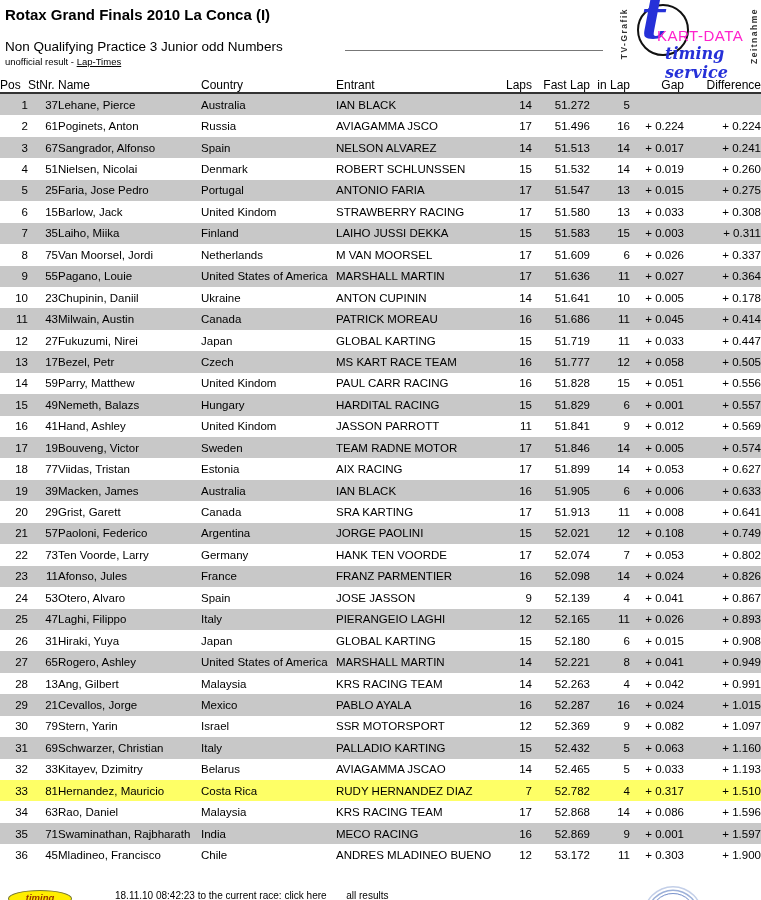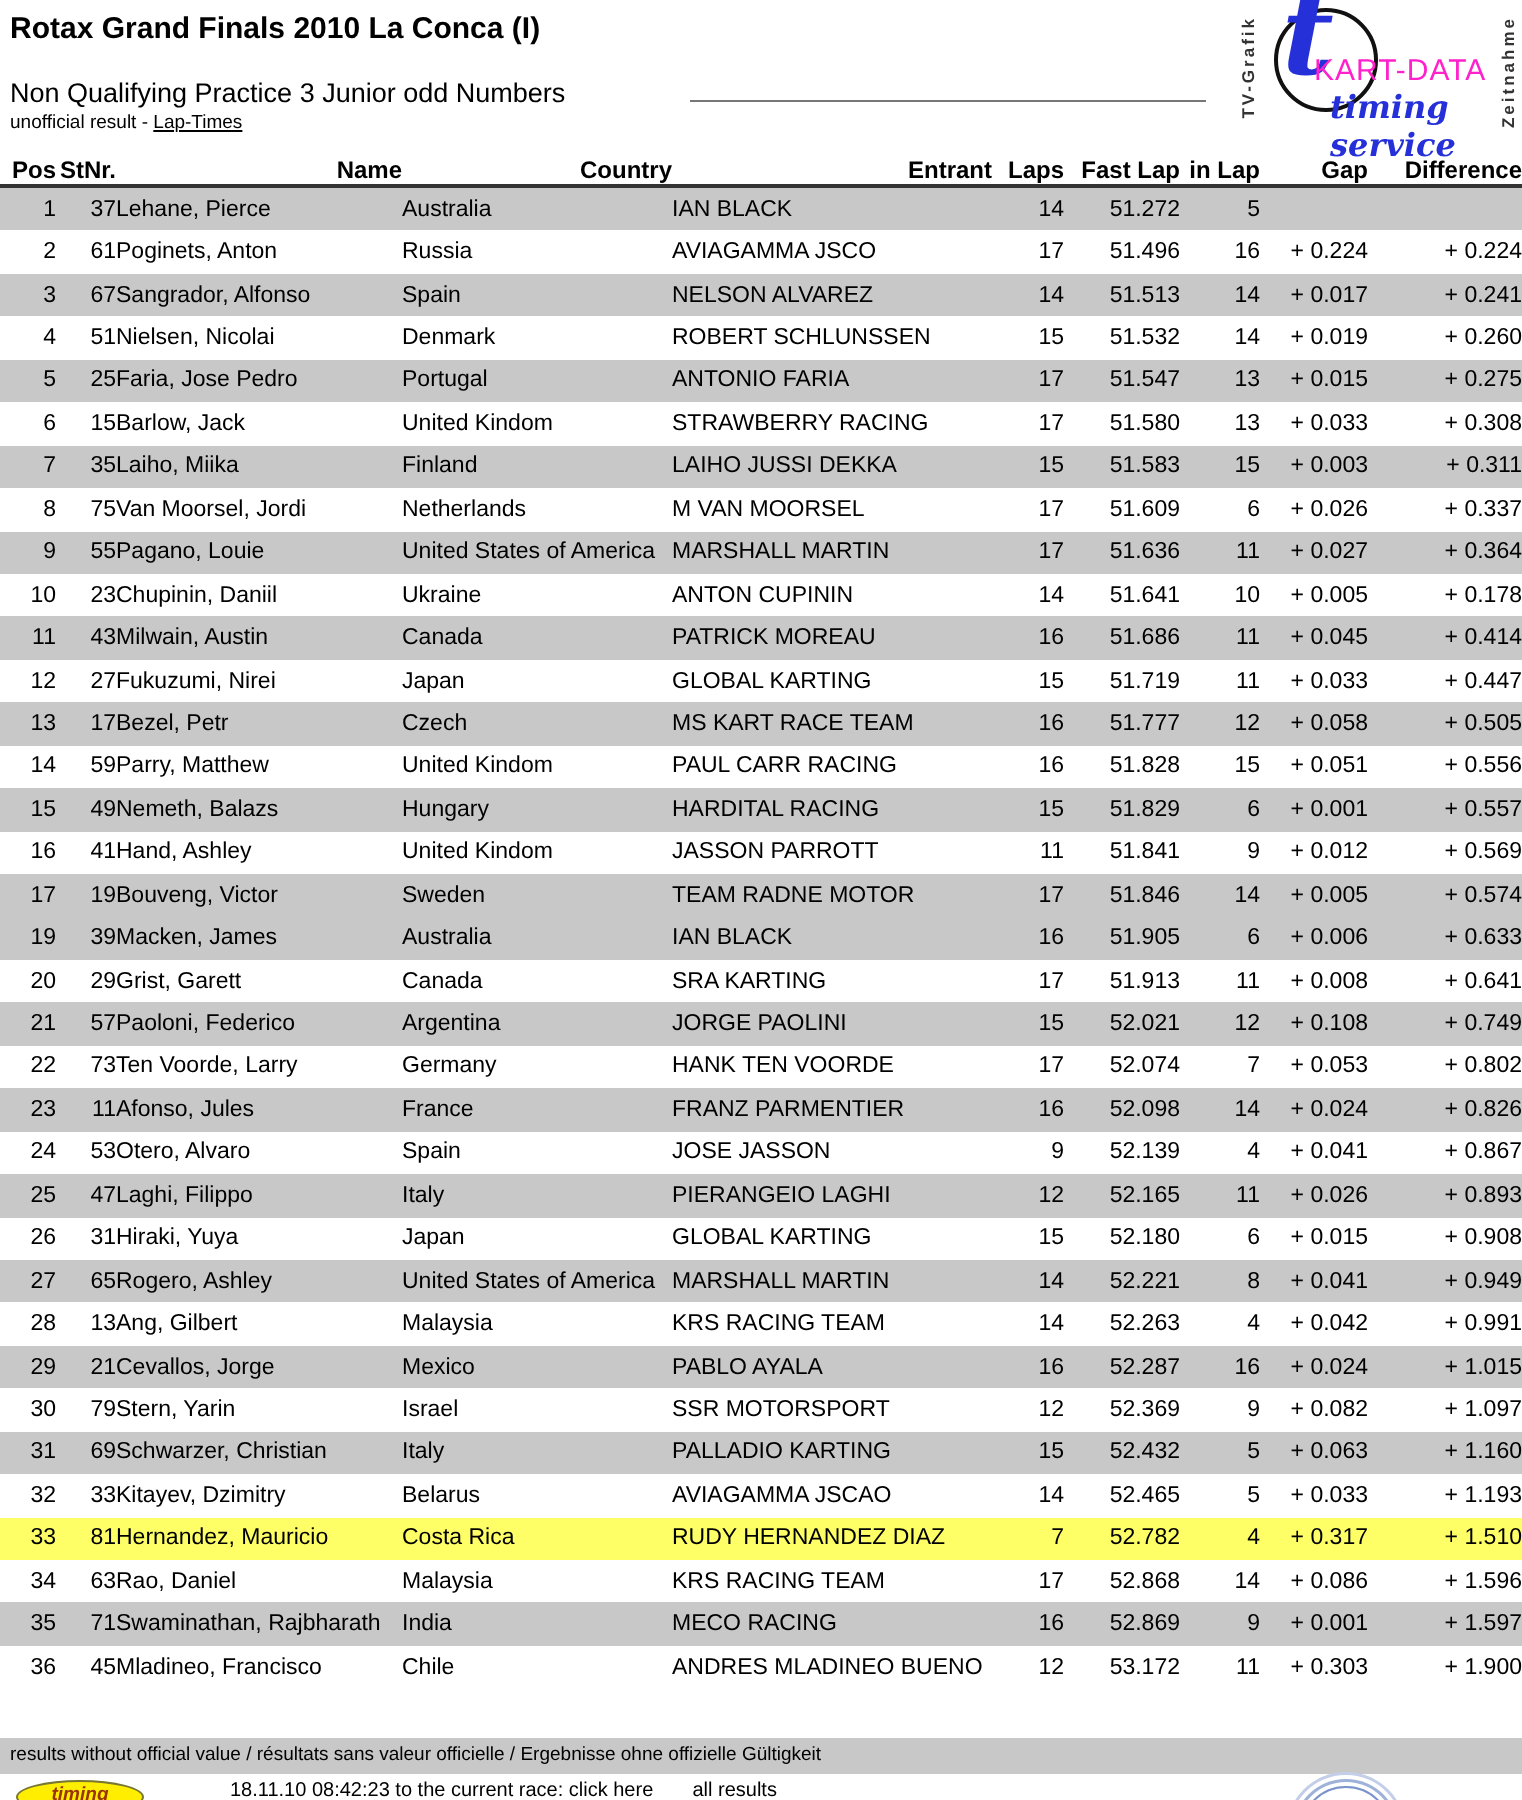--- a/index.html
+++ b/index.html
@@ -32,22 +32,22 @@
     font-style:italic;font-weight:bold;font-size:16px;color:var(--brand_blue);}
 
   
   table.results{position:absolute;left:0;top:74px;width:761px;border-collapse:collapse;
     table-layout:fixed;font-size:11.5px;}
   table.results col.c-pos{width:28px;} table.results col.c-stnr{width:30px;}
   table.results col.c-name{width:143px;} table.results col.c-country{width:135px;}
   table.results col.c-entrant{width:160px;} table.results col.c-laps{width:36px;}
   table.results col.c-fastlap{width:58px;} table.results col.c-inlap{width:40px;}
   table.results col.c-gap{width:54px;} table.results col.c-diff{width:77px;}
-  table.results th{font-size:12px;font-weight:bold;height:18px;vertical-align:bottom;
-    padding:0;white-space:nowrap;text-align:right;}
+  table.results th{font-size:12px;font-weight:normal;height:18px;vertical-align:bottom;
+    padding:0;white-space:nowrap;}
   table.results thead tr{border-bottom:2px solid #333;}
   table.results td{height:21.45px;padding:0;white-space:nowrap;overflow:hidden;vertical-align:middle;}
   .a-r{text-align:right;} .a-l{text-align:left;}
   .p-pos{padding-right:6px;} .p-stnr{padding-right:3px;}
   .p-name,.p-country,.p-entrant{padding-left:9px;}
   .p-diff{padding-right:6px;}
   th.h-pos{text-align:left;padding-left:5px;}
   th.h-stnr{text-align:left;padding-left:2px;}
   tbody tr.gray{background:var(--row_alt);}
   tbody tr.hl{background:var(--highlight);}
@@ -313,20 +313,32 @@
           <td class="a-r p-stnr">19</td>
           <td class="a-l p-name">Bouveng, Victor</td>
           <td class="a-l p-country">Sweden</td>
           <td class="a-l p-entrant">TEAM RADNE MOTOR</td>
           <td class="a-r">17</td>
           <td class="a-r">51.846</td>
           <td class="a-r">14</td>
           <td class="a-r">+ 0.005</td>
           <td class="a-r p-diff">+ 0.574</td>
         </tr>
+        <tr>
+          <td class="a-r p-pos">18</td>
+          <td class="a-r p-stnr">77</td>
+          <td class="a-l p-name">Viidas, Tristan</td>
+          <td class="a-l p-country">Estonia</td>
+          <td class="a-l p-entrant">AIX RACING</td>
+          <td class="a-r">17</td>
+          <td class="a-r">51.899</td>
+          <td class="a-r">14</td>
+          <td class="a-r">+ 0.053</td>
+          <td class="a-r p-diff">+ 0.627</td>
+        </tr>
         <tr class="gray">
           <td class="a-r p-pos">19</td>
           <td class="a-r p-stnr">39</td>
           <td class="a-l p-name">Macken, James</td>
           <td class="a-l p-country">Australia</td>
           <td class="a-l p-entrant">IAN BLACK</td>
           <td class="a-r">16</td>
           <td class="a-r">51.905</td>
           <td class="a-r">6</td>
           <td class="a-r">+ 0.006</td>
@@ -532,21 +544,20 @@
           <td class="a-l p-entrant">ANDRES MLADINEO BUENO</td>
           <td class="a-r">12</td>
           <td class="a-r">53.172</td>
           <td class="a-r">11</td>
           <td class="a-r">+ 0.303</td>
           <td class="a-r p-diff">+ 1.900</td>
         </tr>
       </tbody>
   </table>
 
-  <div class="notice">results without official value / résultats sans valeur officielle / Ergebnisse ohne offizielle Gültigkeit</div>
 
   <div class="bottom">
     <span class="badge">timing</span>
     <span class="bottom-text">
       <span>18.11.10 08:42:23</span>
       <span>to the current race: </span>
       <a>click here</a>
       <span class="gap2"></span>
       <a>all results</a>
     </span>

